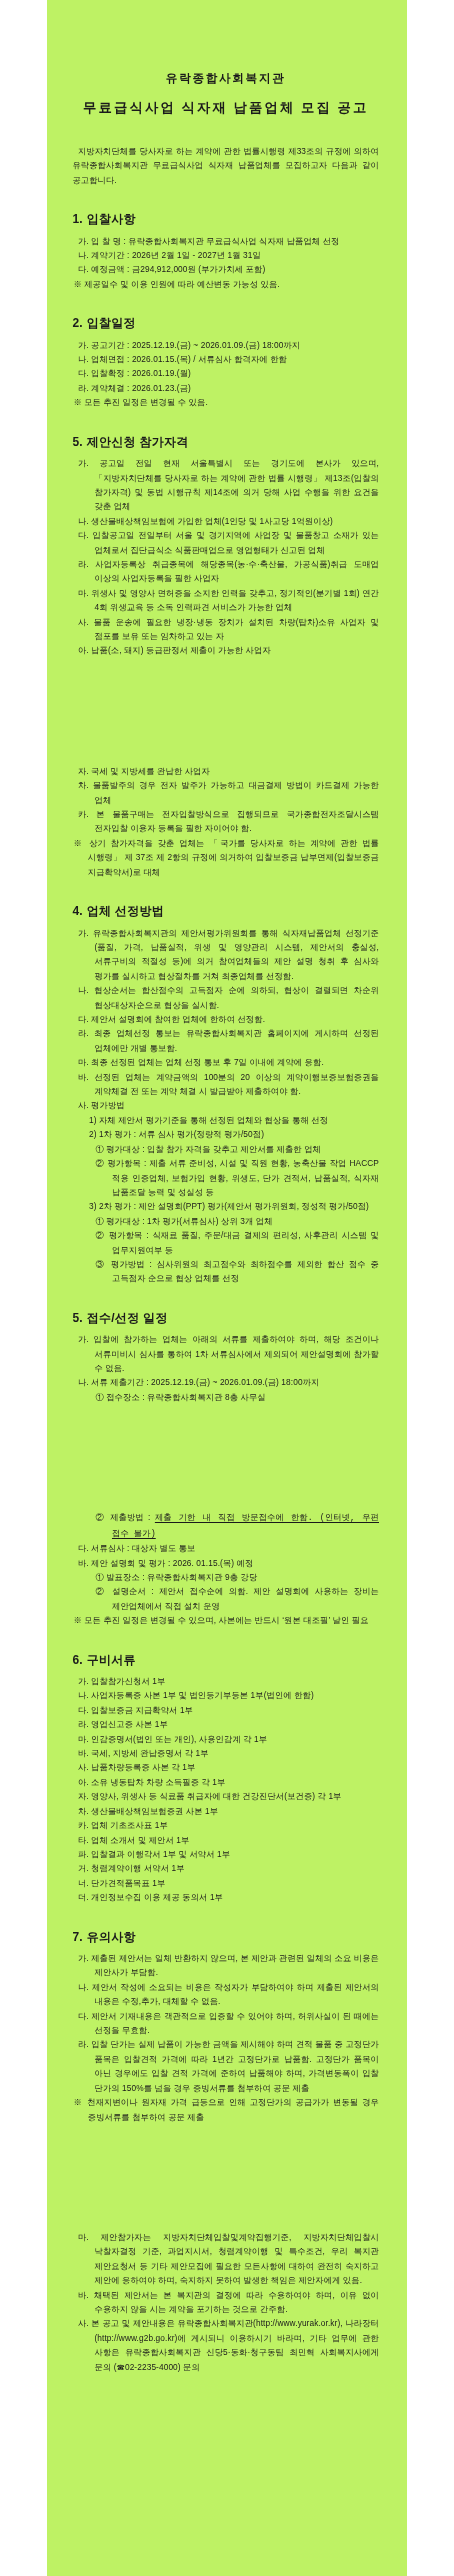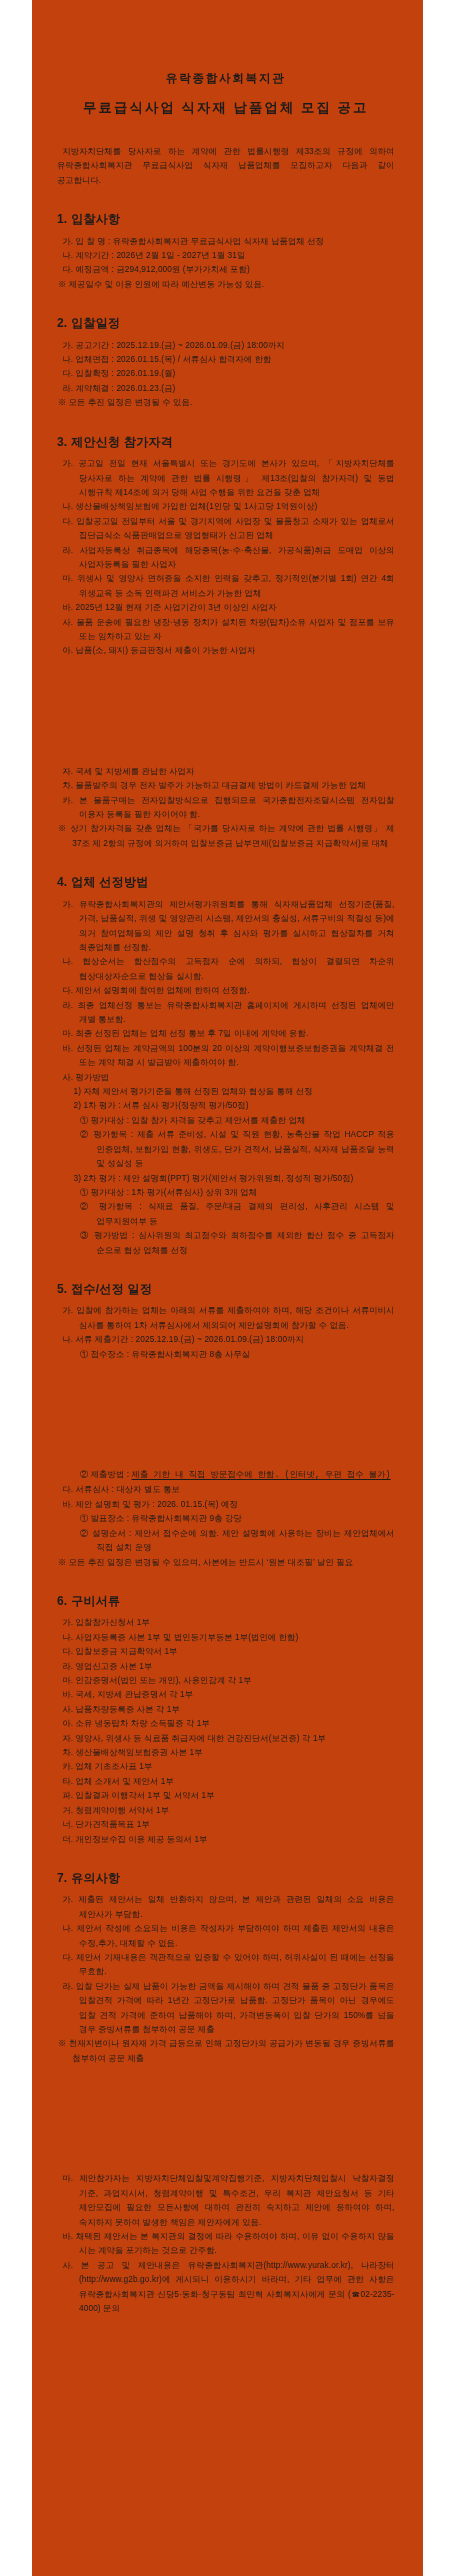--- a/index.html
+++ b/index.html
@@ -1,17 +1,17 @@
 <!DOCTYPE html>
 <html lang="ko" style="font-size:8.8px"><head>
 <meta charset="utf-8">
 <style>
   html,body { margin:0; padding:0; background:#ffffff; }
   .page {
-    width:391px; height:2576px; margin:0 auto; background:#c2410c;
+    width:360px; height:2576px; margin:0 auto; background:#bef264;
     color:#1b1b1b; font-family:"Liberation Sans", sans-serif;
     box-sizing:border-box; padding:71px 28px 0 25.4px; overflow:hidden;
   }
   .title {
     text-align:center; font-size:11.6px; font-weight:bold;
     letter-spacing:1.7px; margin:0 0 13.3px 0;
   }
   .subtitle {
     text-align:center; font-size:13.3px; font-weight:bold;
     letter-spacing:2.2px; margin:0 0 26.5px 0;font-family:Liberation Serif, serif;
@@ -48,27 +48,26 @@
       <p class="line lv-item">가. 입 찰 명 : 유락종합사회복지관 무료급식사업 식자재 납품업체 선정</p>
       <p class="line lv-item">나. 계약기간 : 2026년 2월 1일 - 2027년 1월 31일</p>
       <p class="line lv-item">다. 예정금액 : 금294,912,000원 (부가가치세 포함)</p>
       <p class="line lv-note">※ 제공일수 및 이용 인원에 따라 예산변동 가능성 있음.</p>
       <h2 class="sec">2. 입찰일정</h2>
       <p class="line lv-item">가. 공고기간 : 2025.12.19.(금) ~ 2026.01.09.(금) 18:00까지</p>
       <p class="line lv-item">나. 업체면접 : 2026.01.15.(목) / 서류심사 합격자에 한함</p>
       <p class="line lv-item">다. 입찰확정 : 2026.01.19.(월)</p>
       <p class="line lv-item">라. 계약체결 : 2026.01.23.(금)</p>
       <p class="line lv-note">※ 모든 추진 일정은 변경될 수 있음.</p>
-      <h2 class="sec">3. 제안신청 참가자격</h2>
+      <h2 class="sec">5. 제안신청 참가자격</h2>
       <p class="line lv-item">가. 공고일 전일 현재 서울특별시 또는 경기도에 본사가 있으며, 「지방자치단체를 당사자로 하는 계약에 관한 법률 시행령」 제13조(입찰의 참가자격) 및 동법 시행규칙 제14조에 의거 당해 사업 수행을 위한 요건을 갖춘 업체</p>
       <p class="line lv-item">나. 생산물배상책임보험에 가입한 업체(1인당 및 1사고당 1억원이상)</p>
       <p class="line lv-item">다. 입찰공고일 전일부터 서울 및 경기지역에 사업장 및 물품창고 소재가 있는 업체로서 집단급식소 식품판매업으로 영업형태가 신고된 업체</p>
       <p class="line lv-item">라. 사업자등록상 취급종목에 해당종목(농·수·축산물, 가공식품)취급 도매업 이상의 사업자등록을 필한 사업자</p>
       <p class="line lv-item">마. 위생사 및 영양사 면허증을 소지한 인력을 갖추고, 정기적인(분기별 1회) 연간 4회 위생교육 등 소독 인력파견 서비스가 가능한 업체</p>
-      <p class="line lv-item">바. 2025년 12월 현재 기준 사업기간이 3년 이상인 사업자</p>
       <p class="line lv-item">사. 물품 운송에 필요한 냉장·냉동 장치가 설치된 차량(탑차)소유 사업자 및 점포를 보유 또는 임차하고 있는 자</p>
       <p class="line lv-item">아. 납품(소, 돼지) 등급판정서 제출이 가능한 사업자</p>
       <p class="line lv-item pb">자. 국세 및 지방세를 완납한 사업자</p>
       <p class="line lv-item">차. 물품발주의 경우 전자 발주가 가능하고 대금결제 방법이 카드결제 가능한 업체</p>
       <p class="line lv-item">카. 본 물품구매는 전자입찰방식으로 집행되므로 국가종합전자조달시스템 전자입찰 이용자 등록을 필한 자이어야 함.</p>
       <p class="line lv-note">※ 상기 참가자격을 갖춘 업체는 「국가를 당사자로 하는 계약에 관한 법률 시행령」 제 37조 제 2항의 규정에 의거하여 입찰보증금 납부면제(입찰보증금 지급확약서)로 대체</p>
       <h2 class="sec">4. 업체 선정방법</h2>
       <p class="line lv-item">가. 유락종합사회복지관의 제안서평가위원회를 통해 식자재납품업체 선정기준(품질, 가격, 납품실적, 위생 및 영양관리 시스템, 제안서의 충실성, 서류구비의 적절성 등)에 의거 참여업체들의 제안 설명 청취 후 심사와 평가를 실시하고 협상절차를 거쳐 최종업체를 선정함.</p>
       <p class="line lv-item">나. 협상순서는 합산점수의 고득점자 순에 의하되, 협상이 결렬되면 차순위 협상대상자순으로 협상을 실시함.</p>
       <p class="line lv-item">다. 제안서 설명회에 참여한 업체에 한하여 선정함.</p>

